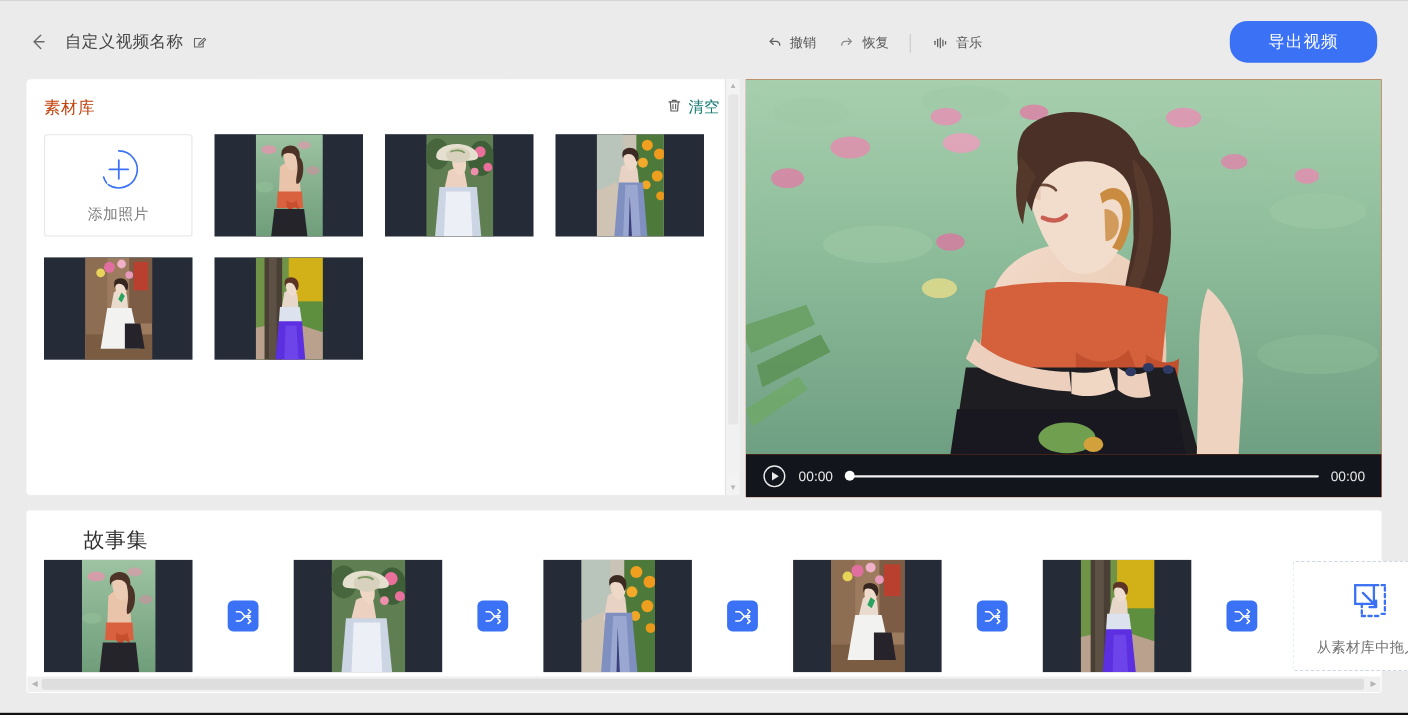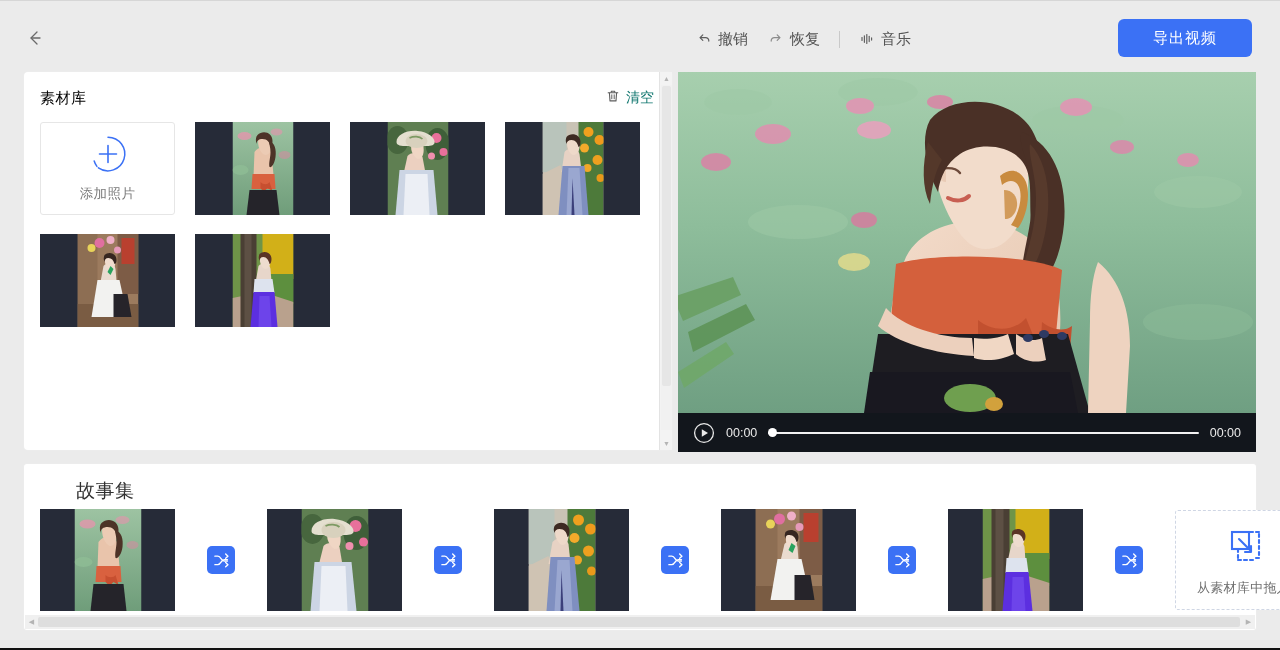--- a/index.html
+++ b/index.html
@@ -41,51 +41,51 @@
   }
   .edit-icon { width: 15px; height: 15px; display: block; cursor: pointer; }
 
   .tools {
     position: absolute; left: 686px; top: 25px;
     display: flex; align-items: center; height: 26px;
     gap: 0;
   }
   .tool {
     display: flex; align-items: center; gap: 6px;
-    font-size: 15px; color: #555;
+    font-size: 12px; color: #555;
     cursor: pointer; padding: 0 10px; height: 26px;
     white-space: nowrap;
   }
   .tool svg { display: block; }
   .tool-div {
     width: 1px; height: 17px; background: #c9c9c9; margin: 0 9px;
   }
   .export-btn {
     position: absolute; right: 28px; top: 18px;
     width: 134px; height: 38px;
-    background: #3b71f5; border-radius: 6px;
+    background: #3b71f5; border-radius: 16px;
     color: #fff; font-size: 15px; letter-spacing: 1px;
     display: flex; align-items: center; justify-content: center;
     cursor: pointer; border: none;
     font-family: inherit;
   }
 
   
   .library {
     position: absolute; left: 24px; top: 72px;
     width: 648px; height: 378px;
     background: #fff; border-radius: 4px;
     box-shadow: 0 0 0 1px #ececec;
   }
   .lib-head {
     position: absolute; left: 0; top: 0; width: 100%; height: 54px;
   }
   .lib-title {
     position: absolute; left: 16px; top: 17px;
-    font-size: 15px; color: #000000; letter-spacing: .5px;
+    font-size: 15px; color: #c2410c; letter-spacing: .5px;
   }
   .lib-clear {
     position: absolute; right: 18px; top: 17px;
     display: flex; align-items: center; gap: 6px;
     font-size: 14px; color: #0f766e; cursor: pointer;
   }
   .lib-grid {
     position: absolute; left: 16px; top: 50px;
     width: 612px;
     display: flex; flex-wrap: wrap;
@@ -228,20 +228,29 @@
 <div id="app">
 
   <div class="header">
     <div class="back-arrow">
       <svg width="20" height="20" viewBox="0 0 20 20" fill="none">
         <path d="M12 4L6 10l6 6" stroke="#6a6a6a" stroke-width="1.3" stroke-linecap="round" stroke-linejoin="round"></path>
         <path d="M6.3 10H15" stroke="#6a6a6a" stroke-width="1.3" stroke-linecap="round"></path>
       </svg>
     </div>
 
+    <div class="title-wrap">
+      <span class="doc-title">自定义视频名称</span>
+      <span class="edit-icon">
+        <svg width="15" height="15" viewBox="0 0 16 16" fill="none">
+          <path d="M3 4.2h6.4M3 4.2v8.3h8.4V7.6" stroke="#666" stroke-width="1.05" stroke-linecap="round" stroke-linejoin="round"></path>
+          <path d="M7.4 9.1l5.1-5.1 1.3 1.3-5.1 5.1-1.7.4.4-1.7z" stroke="#666" stroke-width="1.05" stroke-linejoin="round"></path>
+        </svg>
+      </span>
+    </div>
 
     <div class="tools">
       <div class="tool">
         <span>
           <svg width="16" height="16" viewBox="0 0 16 16" fill="none">
             <path d="M4.4 6.6h5.3a3.1 3.1 0 013.1 3.1v.4" stroke="#5d5d5d" stroke-width="1.2" stroke-linecap="round"></path>
             <path d="M6.8 3.9L4.1 6.6l2.7 2.7" stroke="#5d5d5d" stroke-width="1.2" stroke-linecap="round" stroke-linejoin="round"></path>
           </svg>
         </span>
         <span>撤销</span>

